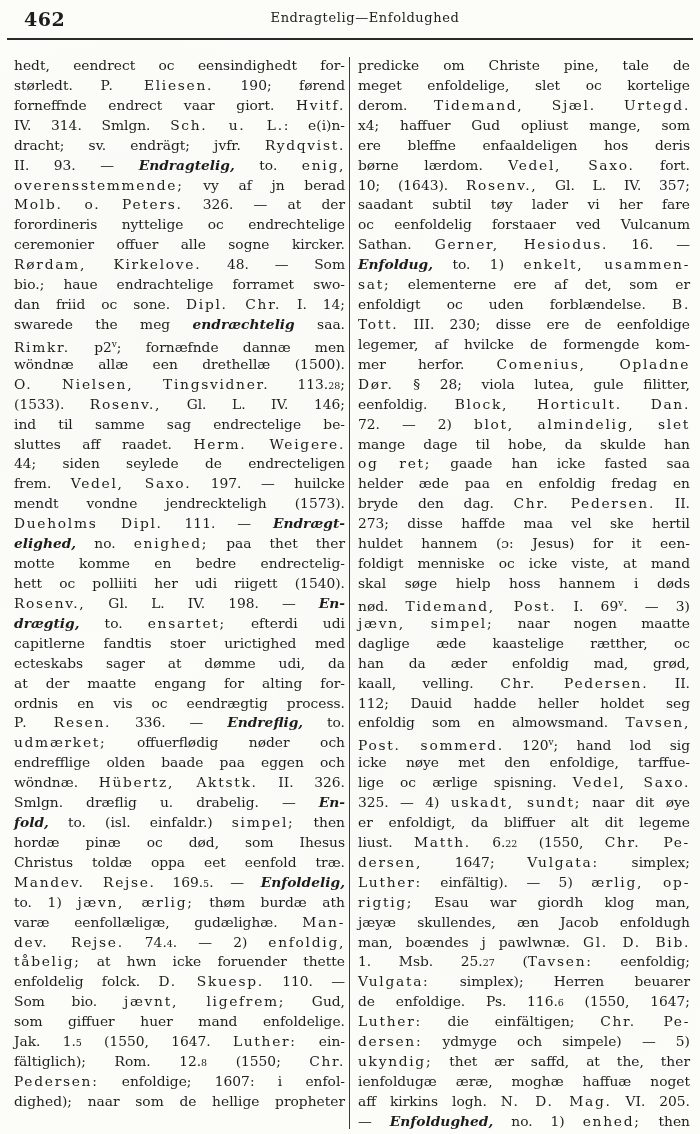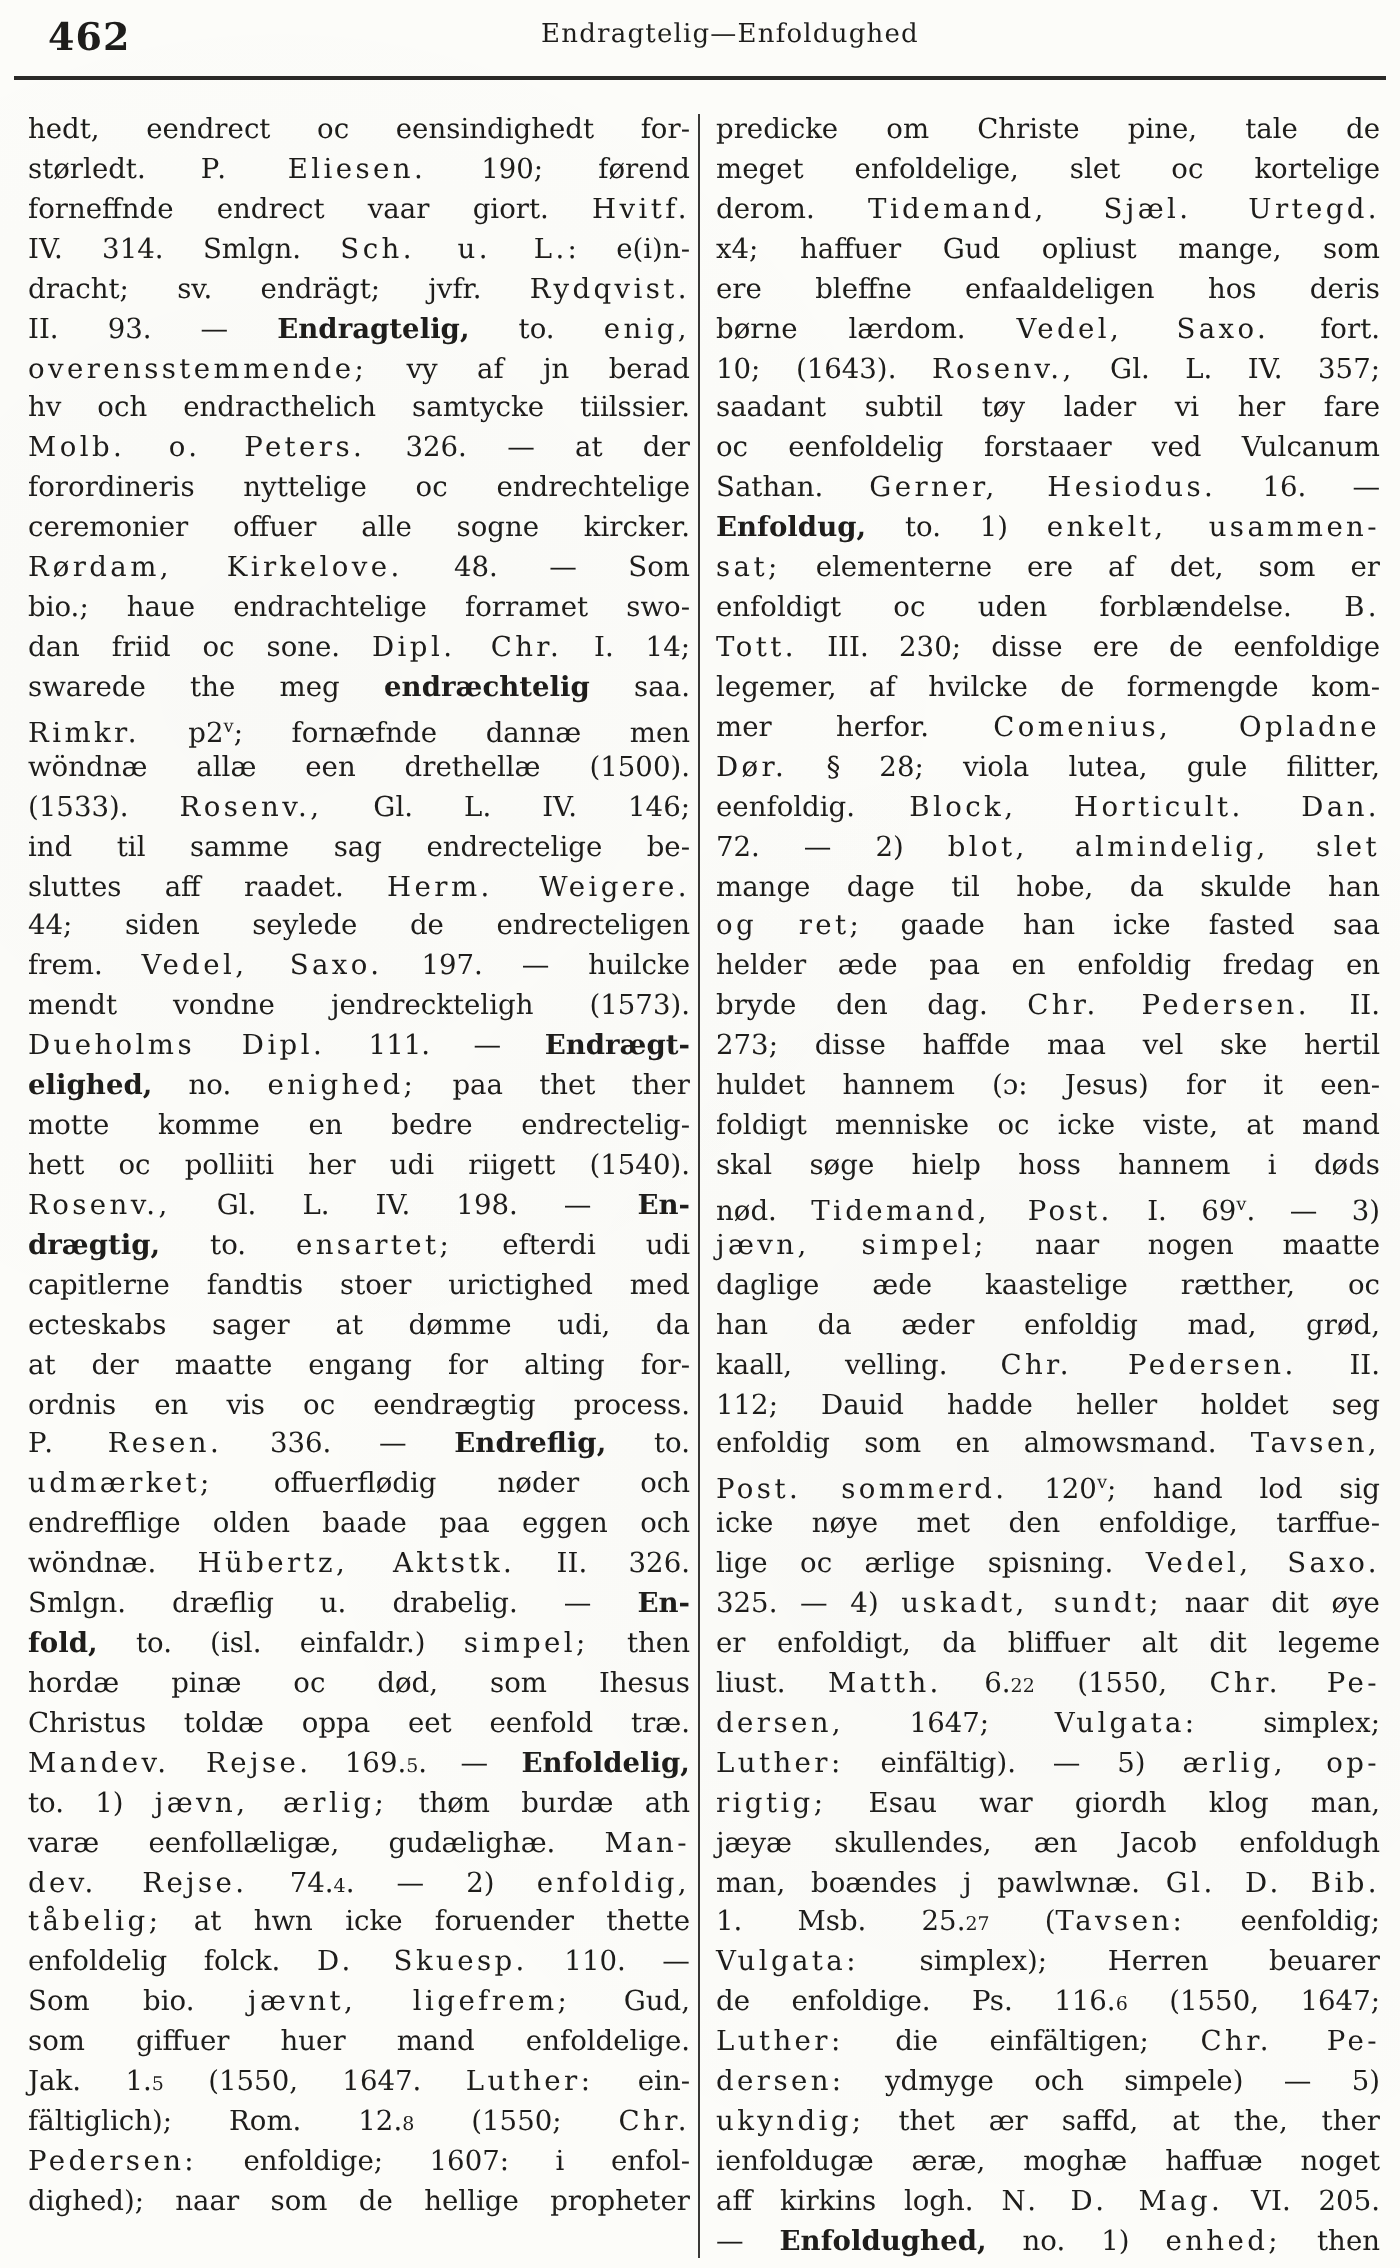--- a/index.html
+++ b/index.html
@@ -41,21 +41,21 @@
   }
   .line {
     font-size: 13.8px;
     line-height: 19.93px;
     height: 19.93px;
     text-align: justify;
     text-align-last: justify;
     white-space: normal;
     overflow: visible;
   }
-  .seg-b  { font-weight: bold; }
+  .seg-b  { font-weight: bold; font-style: italic; }
   .seg-sp { letter-spacing: 1.7px; }
   .seg-sup { font-size: 9px; vertical-align: 5px; }
   .seg-sub { font-size: 9.5px; vertical-align: baseline; }
 </style>
 </head>
 <body>
 
 <div class="page">
   <div class="header">
     <span class="pagenum">462</span>
@@ -64,30 +64,30 @@
   <div class="rule"></div>
   <div class="columns">
     <div class="col col-left" id="col-left">
         <div class="line"><span>hedt, eendrect oc eensindighedt for-</span></div>
         <div class="line"><span>størledt. </span><span class="seg-sp">P. Eliesen.</span><span> 190; førend</span></div>
         <div class="line"><span>forneffnde endrect vaar giort. </span><span class="seg-sp">Hvitf.</span></div>
         <div class="line"><span>IV. 314. Smlgn. </span><span class="seg-sp">Sch. u. L.</span><span>: e(i)n-</span></div>
         <div class="line"><span>dracht; sv. endrägt; jvfr. </span><span class="seg-sp">Rydqvist.</span></div>
         <div class="line"><span>II. 93. — </span><span class="seg-b">Endragtelig,</span><span> to. </span><span class="seg-sp">enig,</span></div>
         <div class="line"><span class="seg-sp">overensstemmende;</span><span> vy af jn berad</span></div>
-        <div class="line"><span>hv och endracthelich samtycke tiilssier.</span></div>
         <div class="line"><span class="seg-sp">Molb. o. Peters.</span><span> 326. — at der</span></div>
         <div class="line"><span>forordineris nyttelige oc endrechtelige</span></div>
         <div class="line"><span>ceremonier offuer alle sogne kircker.</span></div>
         <div class="line"><span class="seg-sp">Rørdam, Kirkelove.</span><span> 48. — Som</span></div>
         <div class="line"><span>bio.; haue endrachtelige forramet swo-</span></div>
         <div class="line"><span>dan friid oc sone. </span><span class="seg-sp">Dipl. Chr.</span><span> I. 14;</span></div>
         <div class="line"><span>swarede the meg </span><span class="seg-b">endræchtelig</span><span> saa.</span></div>
         <div class="line"><span class="seg-sp">Rimkr.</span><span> p2</span><span class="seg-sup">v</span><span>; fornæfnde dannæ men</span></div>
         <div class="line"><span>wöndnæ allæ een drethellæ (1500).</span></div>
+        <div class="line"><span class="seg-sp">O. Nielsen, Tingsvidner.</span><span> 113.</span><span class="seg-sub">28</span><span>;</span></div>
         <div class="line"><span>(1533). </span><span class="seg-sp">Rosenv.,</span><span> Gl. L. IV. 146;</span></div>
         <div class="line"><span>ind til samme sag endrectelige be-</span></div>
         <div class="line"><span>sluttes aff raadet. </span><span class="seg-sp">Herm. Weigere.</span></div>
         <div class="line"><span>44; siden seylede de endrecteligen</span></div>
         <div class="line"><span>frem. </span><span class="seg-sp">Vedel, Saxo.</span><span> 197. — huilcke</span></div>
         <div class="line"><span>mendt vondne jendreckteligh (1573).</span></div>
         <div class="line"><span class="seg-sp">Dueholms Dipl.</span><span> 111. — </span><span class="seg-b">Endrægt-</span></div>
         <div class="line"><span class="seg-b">elighed,</span><span> no. </span><span class="seg-sp">enighed;</span><span> paa thet ther</span></div>
         <div class="line"><span>motte komme en bedre endrectelig-</span></div>
         <div class="line"><span>hett oc polliiti her udi riigett (1540).</span></div>

